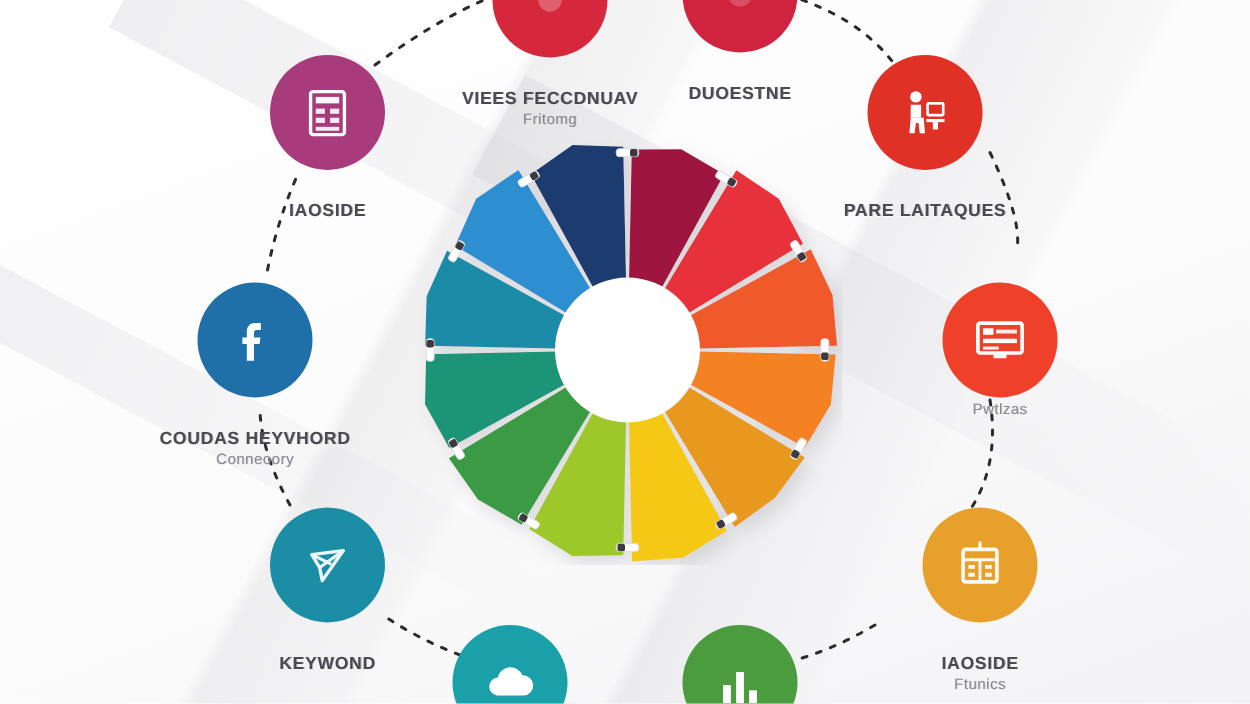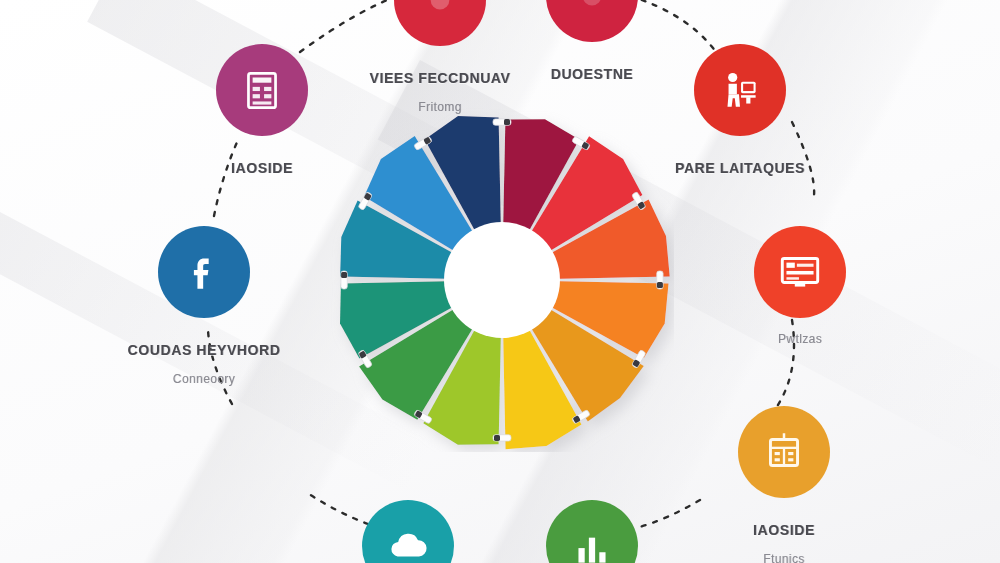--- a/index.html
+++ b/index.html
@@ -90,21 +90,21 @@
   .node-label {
     margin-top: 24px;
     font-size: 14px;
     font-weight: 700;
     letter-spacing: 0.6px;
     color: #4a4a50;
     text-shadow: 0.7px 0 0 rgba(120,120,130,0.55), -0.5px 0.5px 0 rgba(255,255,255,0.6);
     white-space: nowrap;
   }
   .node-sub {
-    margin-top: 14px;
+    margin-top: 2px;
     font-size: 12px;
     font-weight: 400;
     color: #8a8a92;
     letter-spacing: 0.4px;
     text-shadow: 0.6px 0 0 rgba(150,150,158,0.45);
     white-space: nowrap;
   }
 
   
   #node-top-left        { left: 262px; top: 44px;  }
@@ -321,20 +321,31 @@
   <div class="node" id="node-bottom-center-l">
     <div class="node-circle" style="background:#19a0a8;">
       <svg viewBox="0 0 48 48">
         <path d="M14 34 a7 7 0 0 1 0.6 -13.9 a10 10 0 0 1 19 -1.6 a7.5 7.5 0 0 1 0.9 15.5 z" fill="#fff"></path>
       </svg>
     </div>
     <div class="node-label"></div>
     <div class="node-sub"></div>
   </div>
 
+  <div class="node" id="node-bottom-left">
+    <div class="node-circle" style="background:#1b8ea5;">
+      <svg viewBox="0 0 48 48">
+        <path d="M12 16 L36 13 L20 36 L18 26 Z" fill="none" stroke="#eaf7fa" stroke-width="2.6" stroke-linejoin="round"></path>
+        <path d="M18 26 L36 13" stroke="#eaf7fa" stroke-width="2.4" stroke-linecap="round"></path>
+        <path d="M12 16 L26 23" stroke="#eaf7fa" stroke-width="2.4" stroke-linecap="round"></path>
+      </svg>
+    </div>
+    <div class="node-label">KEYWOND</div>
+    <div class="node-sub"></div>
+  </div>
 
   <div class="node" id="node-left">
     <div class="node-circle" style="background:#1f6fa8;">
       <svg viewBox="0 0 48 48">
         <path d="M28.5 11 h-4.2 c-4.2 0 -6.6 2.6 -6.6 6.8 V22 h-3.4 v5.1 h3.4 V40 h5.5 V27.1 h4.3 l0.7 -5.1 h-5 v-3.4
                  c0 -1.4 0.5 -2.2 2 -2.2 h3.3 z" fill="#fff"></path>
       </svg>
     </div>
     <div class="node-label">COUDAS HEYVHORD</div>
     <div class="node-sub">Conneoory</div>

